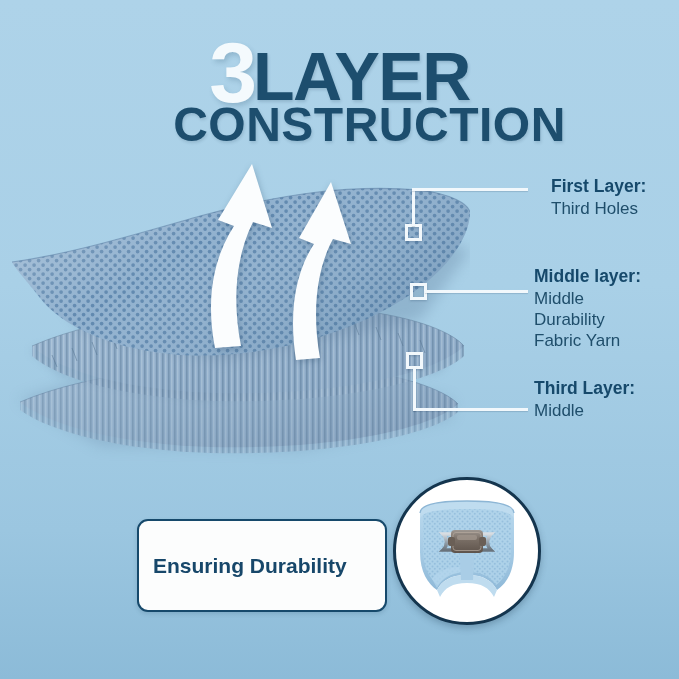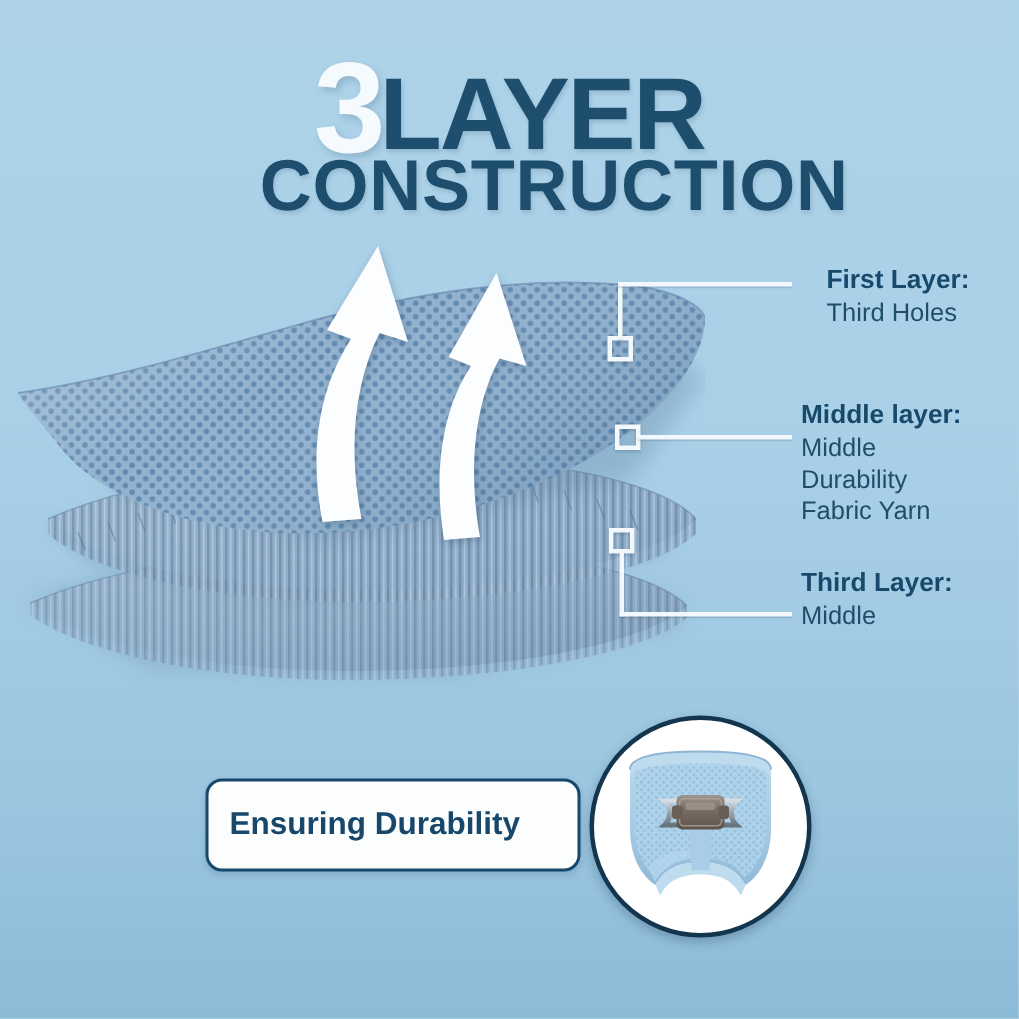--- a/index.html
+++ b/index.html
@@ -60,21 +60,21 @@
     font-size:17.5px;font-weight:bold;color:#16496B;
     line-height:1.24;white-space:nowrap;
   }
   .label .bd{
     font-size:17px;font-weight:normal;color:#1F4E6B;
     line-height:1.24;white-space:nowrap;
   }
 
   
   #banner{
-    position:absolute;left:137px;top:519px;width:250px;height:62px;
+    position:absolute;left:137px;top:519px;width:250px;height:93px;
     background:#FCFDFD;border:2.5px solid #16496B;border-radius:11px;
     box-sizing:border-box;
     display:flex;flex-direction:column;justify-content:center;
     padding:0 16px 0 14px;
     box-shadow:0 2px 4px rgba(30,60,90,.16);
   }
   #banner .bl{
     font-size:21px;font-weight:bold;color:#17476A;line-height:1.22;
     white-space:nowrap;
   }

